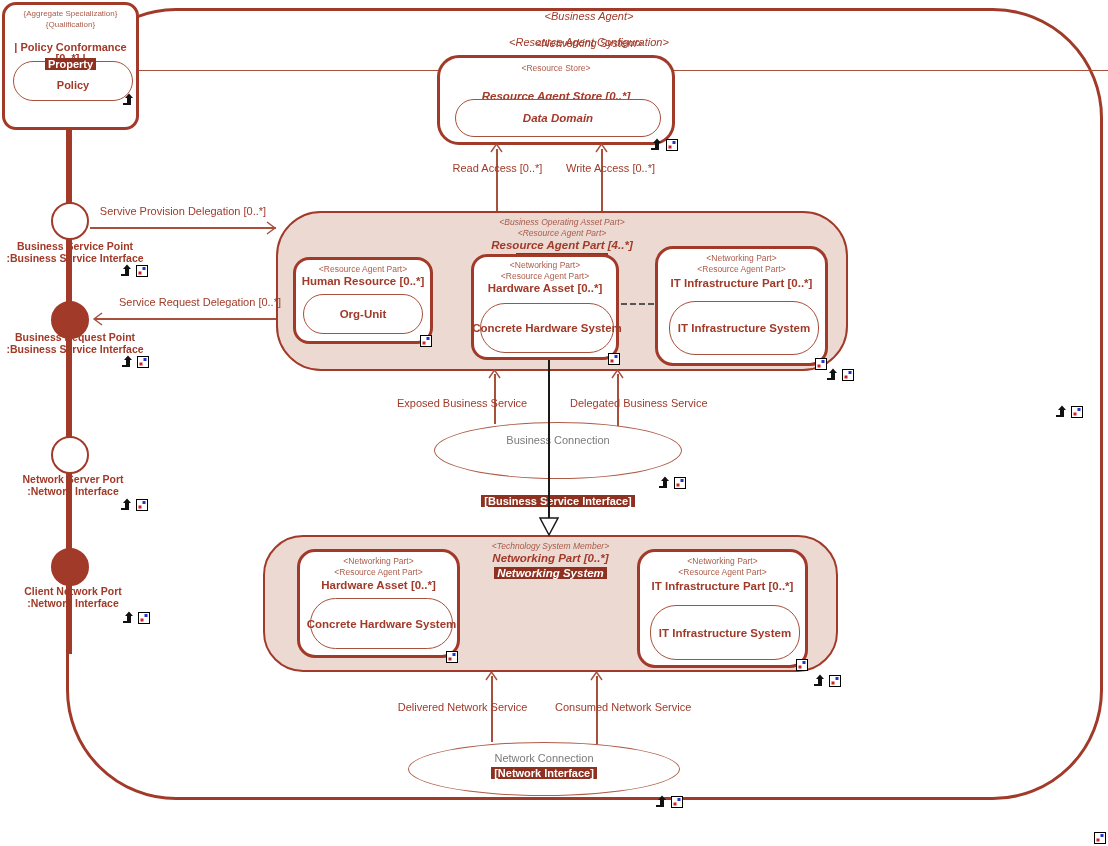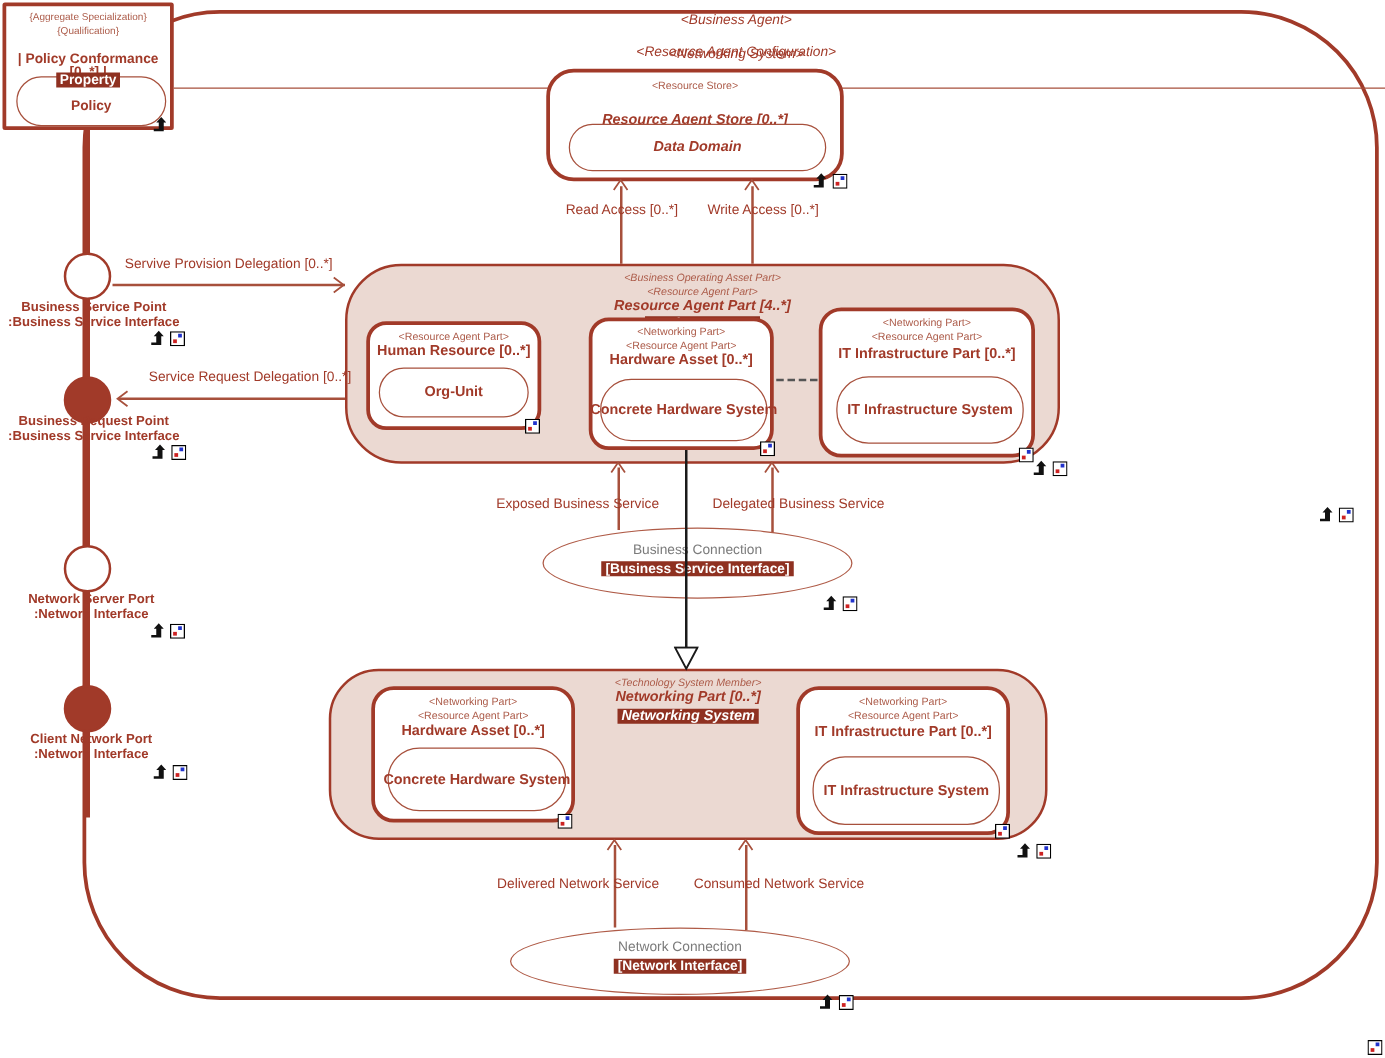--- a/index.html
+++ b/index.html
@@ -36,21 +36,21 @@
   <div class="outer"></div>
 
   <div class="hline" style="left:139px;top:70px;width:969px;height:1px;"></div>
 
   <div class="abs" style="left:67px;top:102px;width:5px;height:552px;background:#A13A29;z-index:2;"></div>
 
   <div class="cfg-label" style="top:10px;">&lt;Business Agent&gt;</div>
   <div class="cfg-label" style="top:37px;">&lt;Networking System&gt;</div>
   <div class="cfg-label" style="top:36px;">&lt;Resource Agent Configuration&gt;</div>
 
-  <div class="node" style="left:2px;top:2px;width:137px;height:102px;border-radius:2px;z-index:5;">
+  <div class="node" style="left:2px;top:2px;width:137px;height:128px;border-radius:14px;z-index:5;">
     <div class="stereo" style="font-size:8px;margin-top:3px;">{Aggregate Specialization}</div>
     <div class="stereo" style="font-size:8px;">{Qualification}</div>
     <div class="title" style="font-size:11px;line-height:11px;padding:1px 5px 0 5px;margin-top:11px;">| Policy Conformance [0..*] |</div>
     <div class="pill" style="left:8px;top:56px;width:120px;height:40px;border-radius:20px;">
       <span class="pill-text" style="font-size:11px;margin-top:8px;">Policy</span>
     </div>
     <div class="abs" style="left:0;right:0;top:49px;text-align:center;z-index:2;">
       <span class="hl" style="font-size:11px;">Property</span>
     </div>
   </div>
@@ -144,21 +144,21 @@
   </div>
 
   <div class="port-circle filled" style="left:51px;top:548px;"></div>
   <div class="port-label" style="left:-12px;top:585px;">
     <div>Client Network Port</div>
     <div>:Network Interface</div>
   </div>
 
   <div class="ellipse" style="left:434px;top:422px;width:248px;height:57px;">
     <div class="gray-txt" style="margin-top:11px;">Business Connection</div>
-    <div style="line-height:13px;">
+    <div style="line-height:13px;margin-top:46px;">
       <span class="hl" style="font-size:11px;">[Business Service Interface]</span>
     </div>
   </div>
 
   <div class="vline" style="left:494px;top:374px;height:50px;"></div>
   <svg class="arrowhead" style="left:488px;top:369px;" width="13" height="10">
       <path d="M1 9 L6.5 1 L12 9" stroke="#A7503C" stroke-width="1.4" fill="none"></path>
     </svg>
   <div class="edge-label" style="left:397px;top:397px;width:130px;">Exposed Business Service</div>
 

